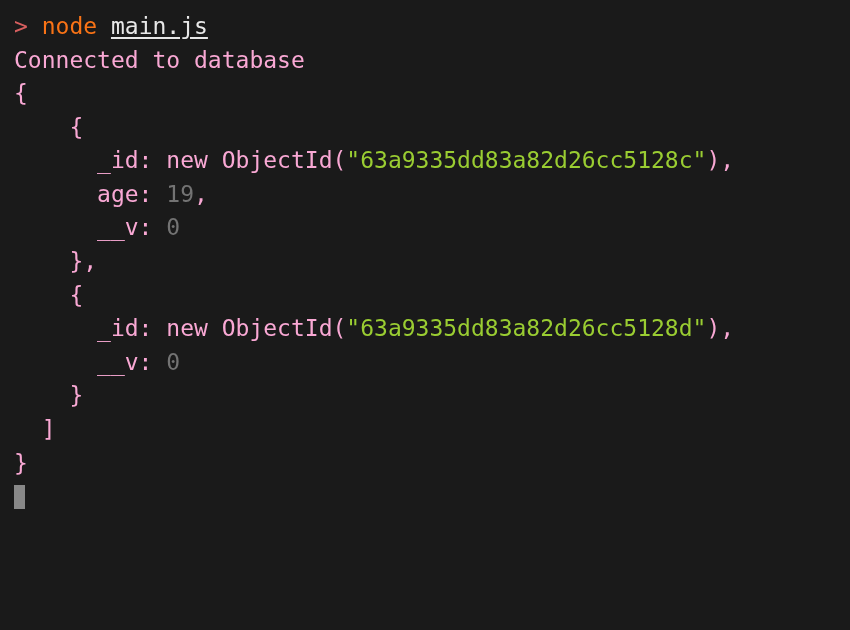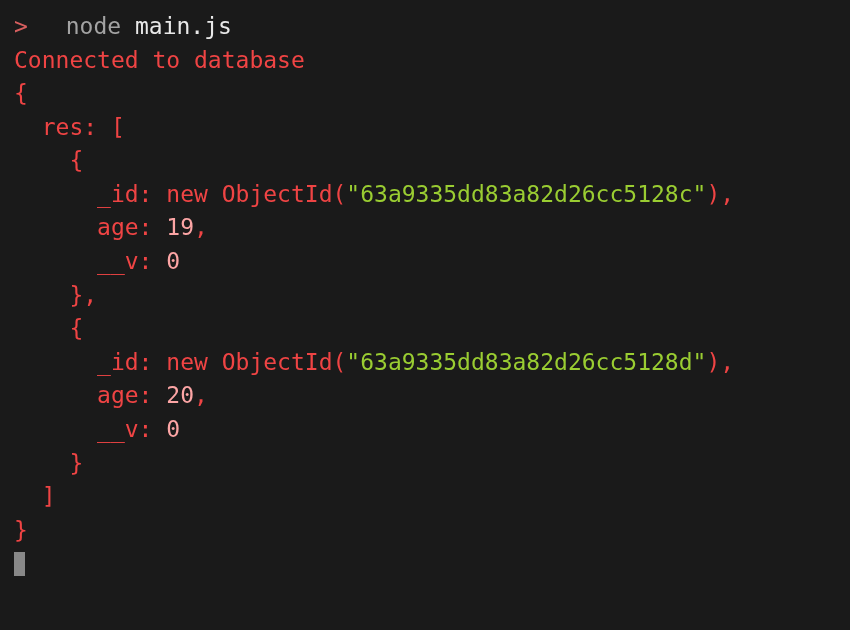--- a/index.html
+++ b/index.html
@@ -15,59 +15,57 @@
       line-height: 1.46;
       overflow: hidden;
     }
     .line {
       white-space: pre;
     }
     .prompt-symbol {
       color: #d75f5f;
     }
     .cmd-bin {
-      color: #a3a3a3;
-      margin-left: 24px;
+      color: #f97316;
     }
     .cmd-arg {
       color: #e8e8e8;
+      text-decoration: underline;
       text-underline-offset: 3px;
     }
     .text {
-      color: #ef4444;
+      color: #f9a8d4;
     }
     .str {
       color: #9acd32;
     }
     .num {
-      color: #fca5a5;
+      color: #737373;
     }
     .cursor {
       display: inline-block;
       width: 11px;
       height: 24px;
       background-color: #888;
       vertical-align: text-bottom;
       margin-top: 2px;
     }
   </style>
 </head>
 <body>
 
 <div>
   <div class="line"><span class="prompt-symbol">&gt;</span><span class="text"> </span><span class="cmd-bin">node</span><span class="text"> </span><span class="cmd-arg">main.js</span></div>
   <div class="line text">Connected to database</div>
   <div class="line text">{</div>
-  <div class="line text">  res: [</div>
   <div class="line text">    {</div>
   <div class="line"><span class="text">      _id: new ObjectId(</span><span class="str">"63a9335dd83a82d26cc5128c"</span><span class="text">),</span></div>
   <div class="line"><span class="text">      age: </span><span class="num">19</span><span class="text">,</span></div>
   <div class="line"><span class="text">      __v: </span><span class="num">0</span></div>
   <div class="line text">    },</div>
   <div class="line text">    {</div>
   <div class="line"><span class="text">      _id: new ObjectId(</span><span class="str">"63a9335dd83a82d26cc5128d"</span><span class="text">),</span></div>
-  <div class="line"><span class="text">      age: </span><span class="num">20</span><span class="text">,</span></div>
   <div class="line"><span class="text">      __v: </span><span class="num">0</span></div>
   <div class="line text">    }</div>
   <div class="line text">  ]</div>
   <div class="line text">}</div>
   <div class="line"><span class="cursor"></span></div>
 </div>
 
 </body></html>

